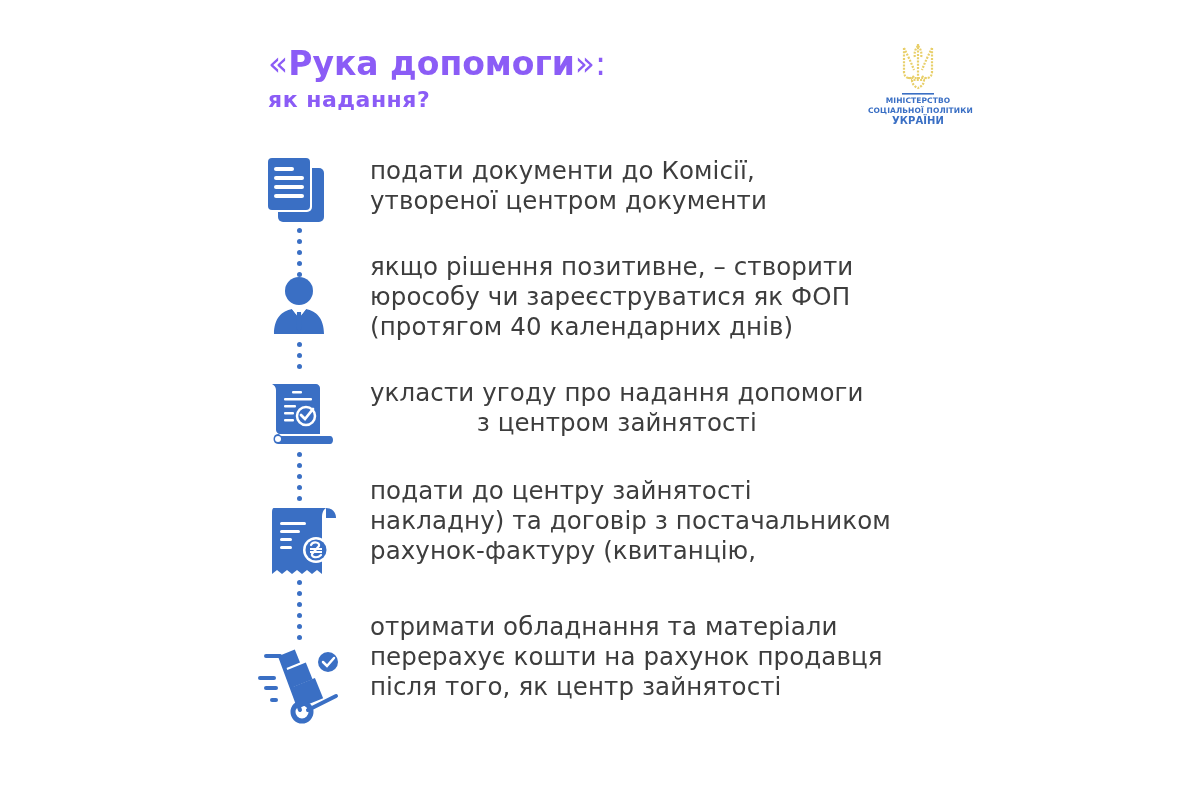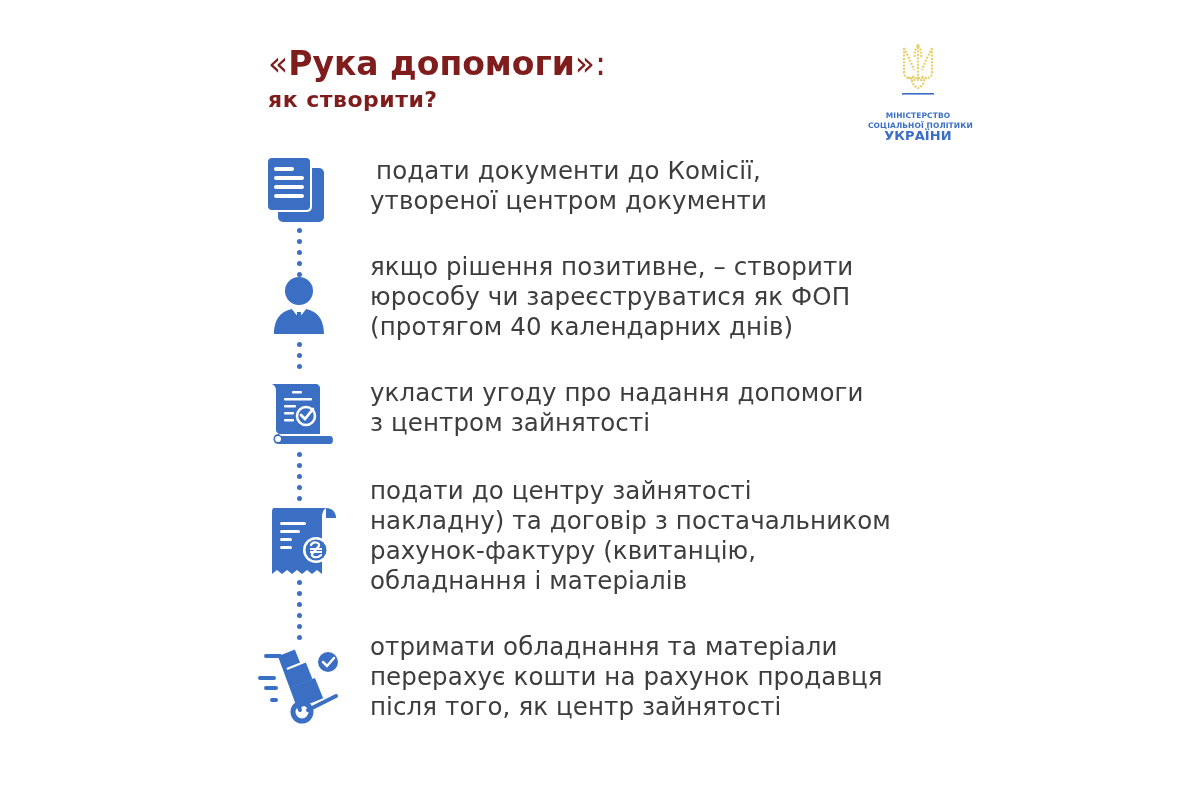--- a/index.html
+++ b/index.html
@@ -1,68 +1,68 @@
 <!DOCTYPE html>
 <html><head>
   <meta charset="utf-8">
   <style>
     html, body { margin: 0; padding: 0; }
     body {
       width: 1200px; height: 800px; background: #ffffff; position: relative;
       overflow: hidden;
       font-family: "DejaVu Sans", "Liberation Sans", sans-serif;
     }
-    .title-block { position: absolute; left: 268px; top: 44px; color: #7f1d1d; }
+    .title-block { position: absolute; left: 268px; top: 44px; color: #8b5cf6; }
     .title-line1 { font-size: 33px; line-height: 40px; font-weight: normal; white-space: nowrap; }
     .title-line1 .bold { font-weight: bold; }
     .title-line2 { font-size: 22px; line-height: 28px; font-weight: bold; margin-top: 2px; letter-spacing: 0.5px; }
 
     .logo { position: absolute; left: 868px; top: 40px; width: 100px; text-align: center; }
     .logo svg { display: block; margin: 0 auto; }
-    .logo-text { font-size: 7.5px; line-height: 10px; font-weight: bold; color: #3a6fc4; margin-top: 15px; letter-spacing: 0.1px; }
+    .logo-text { font-size: 7.5px; line-height: 10px; font-weight: bold; color: #3a6fc4; margin-top: 0; letter-spacing: 0.1px; }
     .logo-text div { white-space: nowrap; }
 
     .connector { position: absolute; left: 296px; width: 6px; }
     .connector span { display: block; width: 5px; height: 5px; border-radius: 50%; background: #3a6fc4; margin: 0 auto 6px; }
 
     .icon { position: absolute; }
 
     .step-text {
       position: absolute; left: 370px; color: #3d3d3d;
       font-size: 24.5px; line-height: 30px; letter-spacing: 0.1px;
     }
     .step-text div { white-space: nowrap; }
   </style>
 </head>
 <body>
 
 <div class="title-block">
   <div class="title-line1"><span>«</span><span class="bold">Рука допомоги</span><span>»:</span></div>
-  <div class="title-line2">як створити?</div>
+  <div class="title-line2">як надання?</div>
 </div>
 
 <div class="logo">
   <svg width="40" height="56" viewBox="0 0 40 56">
     <g fill="none" stroke="#e8cf6a" stroke-width="2.2" stroke-dasharray="2 1.3">
       <path d="M20 4 L20 40"></path>
       <path d="M20 6 C17 9 16 13 17 18"></path>
       <path d="M20 6 C23 9 24 13 23 18"></path>
       <path d="M6 8 L6 32 C6 38 12 40 16 36"></path>
       <path d="M34 8 L34 32 C34 38 28 40 24 36"></path>
       <path d="M6 8 C9 14 13 22 16 30"></path>
       <path d="M34 8 C31 14 27 22 24 30"></path>
       <path d="M14 40 C14 46 20 48 20 48 C20 48 26 46 26 40 Z"></path>
       <path d="M10 38 L30 38"></path>
     </g>
     <rect x="4" y="53" width="32" height="1.6" fill="#3a6fc4"></rect>
   </svg>
   <div class="logo-text">
     <div>МІНІСТЕРСТВО</div>
     <div>СОЦІАЛЬНОЇ ПОЛІТИКИ</div>
-    <div style="font-size:13px;">УКРАЇНИ</div>
+    <div style="font-size:10px;">УКРАЇНИ</div>
   </div>
 </div>
 
 <div class="connector" style="top:228px;">
     <span></span>
     <span></span>
     <span></span>
     <span></span>
     <span></span>
   </div>
@@ -137,40 +137,39 @@
   <rect x="32" y="20" width="22" height="18" transform="rotate(-22 43 29)" fill="#3a6fc4"></rect>
   <rect x="38" y="36" width="26" height="22" transform="rotate(-22 51 47)" fill="#3a6fc4"></rect>
   <circle cx="46" cy="66" r="9" fill="none" stroke="#3a6fc4" stroke-width="5"></circle>
   <rect x="2" y="30" width="18" height="4" rx="2" fill="#3a6fc4"></rect>
   <rect x="8" y="40" width="14" height="4" rx="2" fill="#3a6fc4"></rect>
   <rect x="14" y="52" width="8" height="4" rx="2" fill="#3a6fc4"></rect>
   <circle cx="72" cy="16" r="10" fill="#3a6fc4"></circle>
   <path d="M67 16 L71 20 L78 12" fill="none" stroke="#ffffff" stroke-width="2.5" stroke-linecap="round"></path>
 </svg>
 
-<div class="step-text" style="top:156px;text-align:center;">
+<div class="step-text" style="top:156px;">
   <div>подати документи до Комісії,</div>
   <div>утвореної центром документи</div>
 </div>
 
 <div class="step-text" style="top:252px;">
   <div>якщо рішення позитивне, – створити</div>
   <div>юрособу чи зареєструватися як ФОП</div>
   <div>(протягом 40 календарних днів)</div>
 </div>
 
-<div class="step-text" style="top:378px;">
+<div class="step-text" style="top:378px;text-align:center;">
   <div>укласти угоду про надання допомоги</div>
   <div>з центром зайнятості</div>
 </div>
 
 <div class="step-text" style="top:476px;">
   <div>подати до центру зайнятості</div>
   <div>накладну) та договір з постачальником</div>
   <div>рахунок-фактуру (квитанцію,</div>
-  <div>обладнання і матеріалів</div>
 </div>
 
-<div class="step-text" style="top:632px;">
+<div class="step-text" style="top:612px;">
   <div>отримати обладнання та матеріали</div>
   <div>перерахує кошти на рахунок продавця</div>
   <div>після того, як центр зайнятості</div>
 </div>
 
 </body></html>

